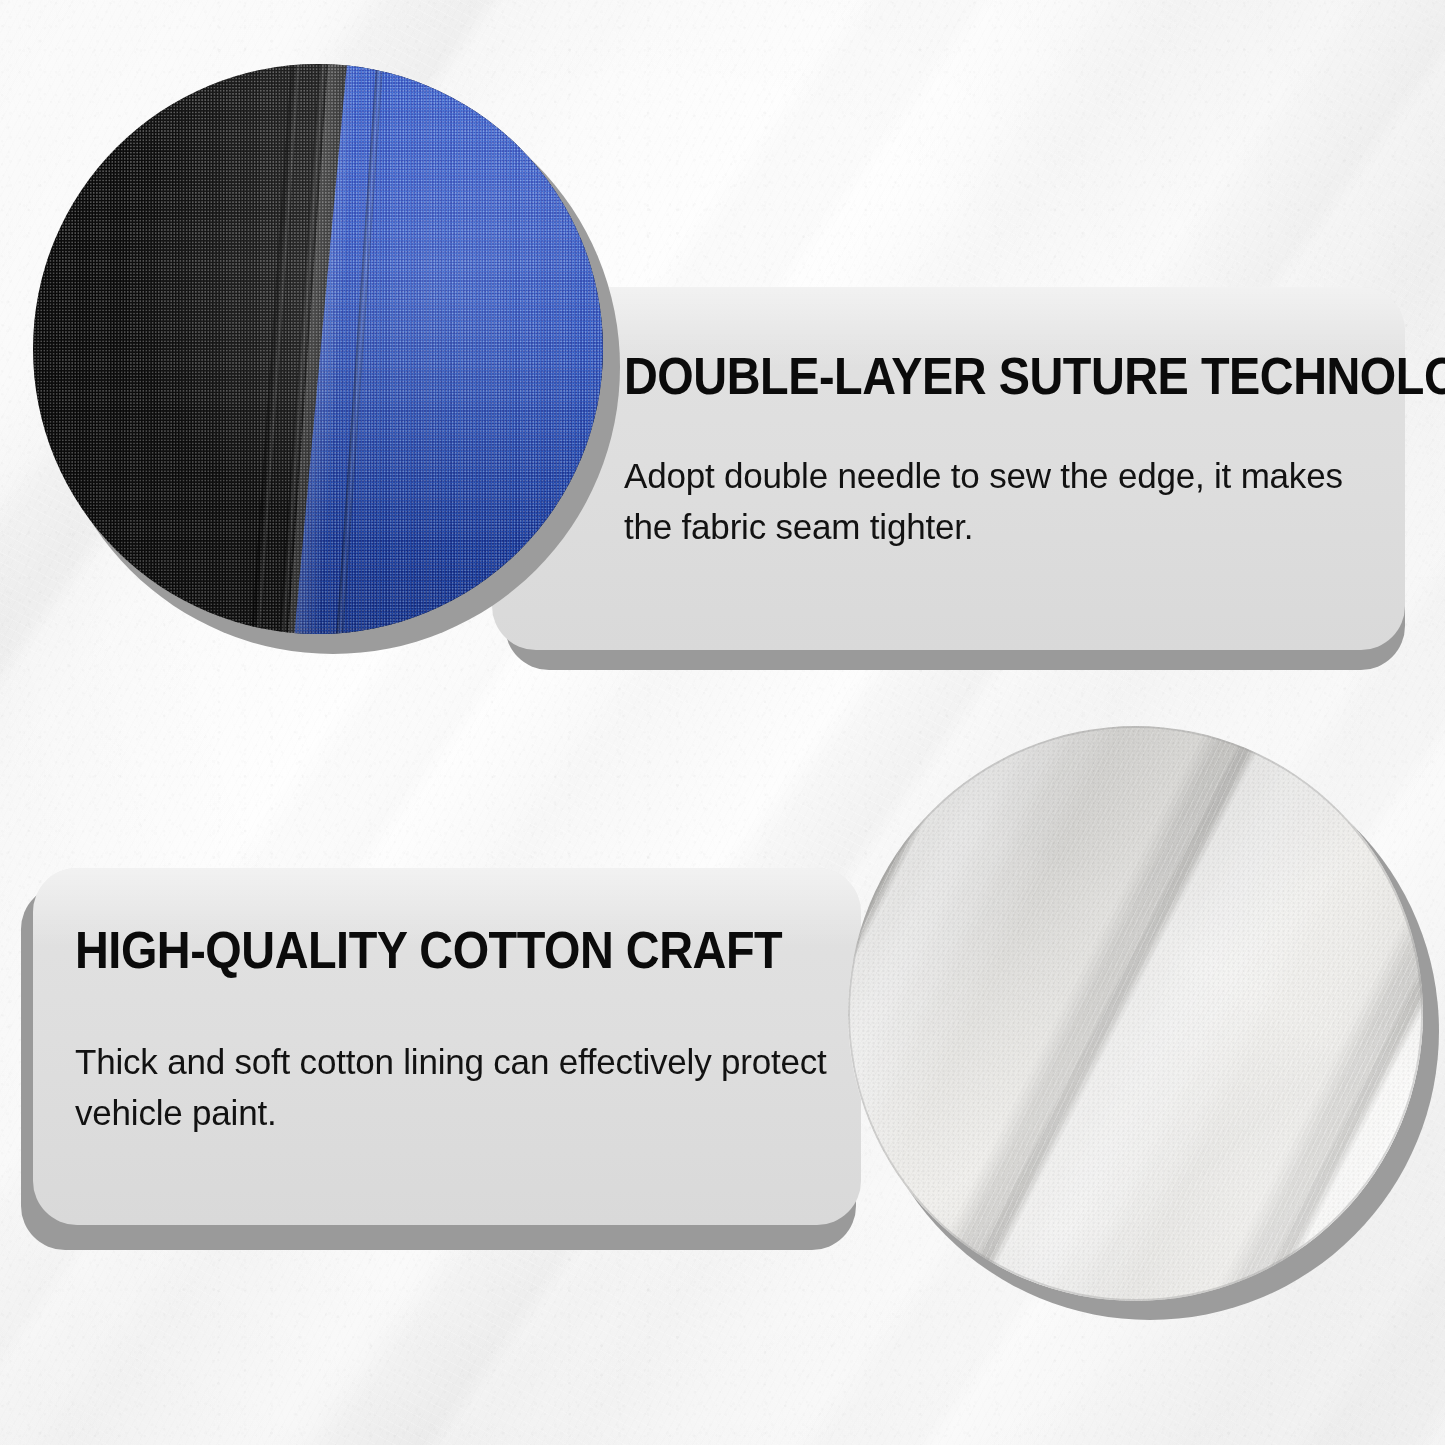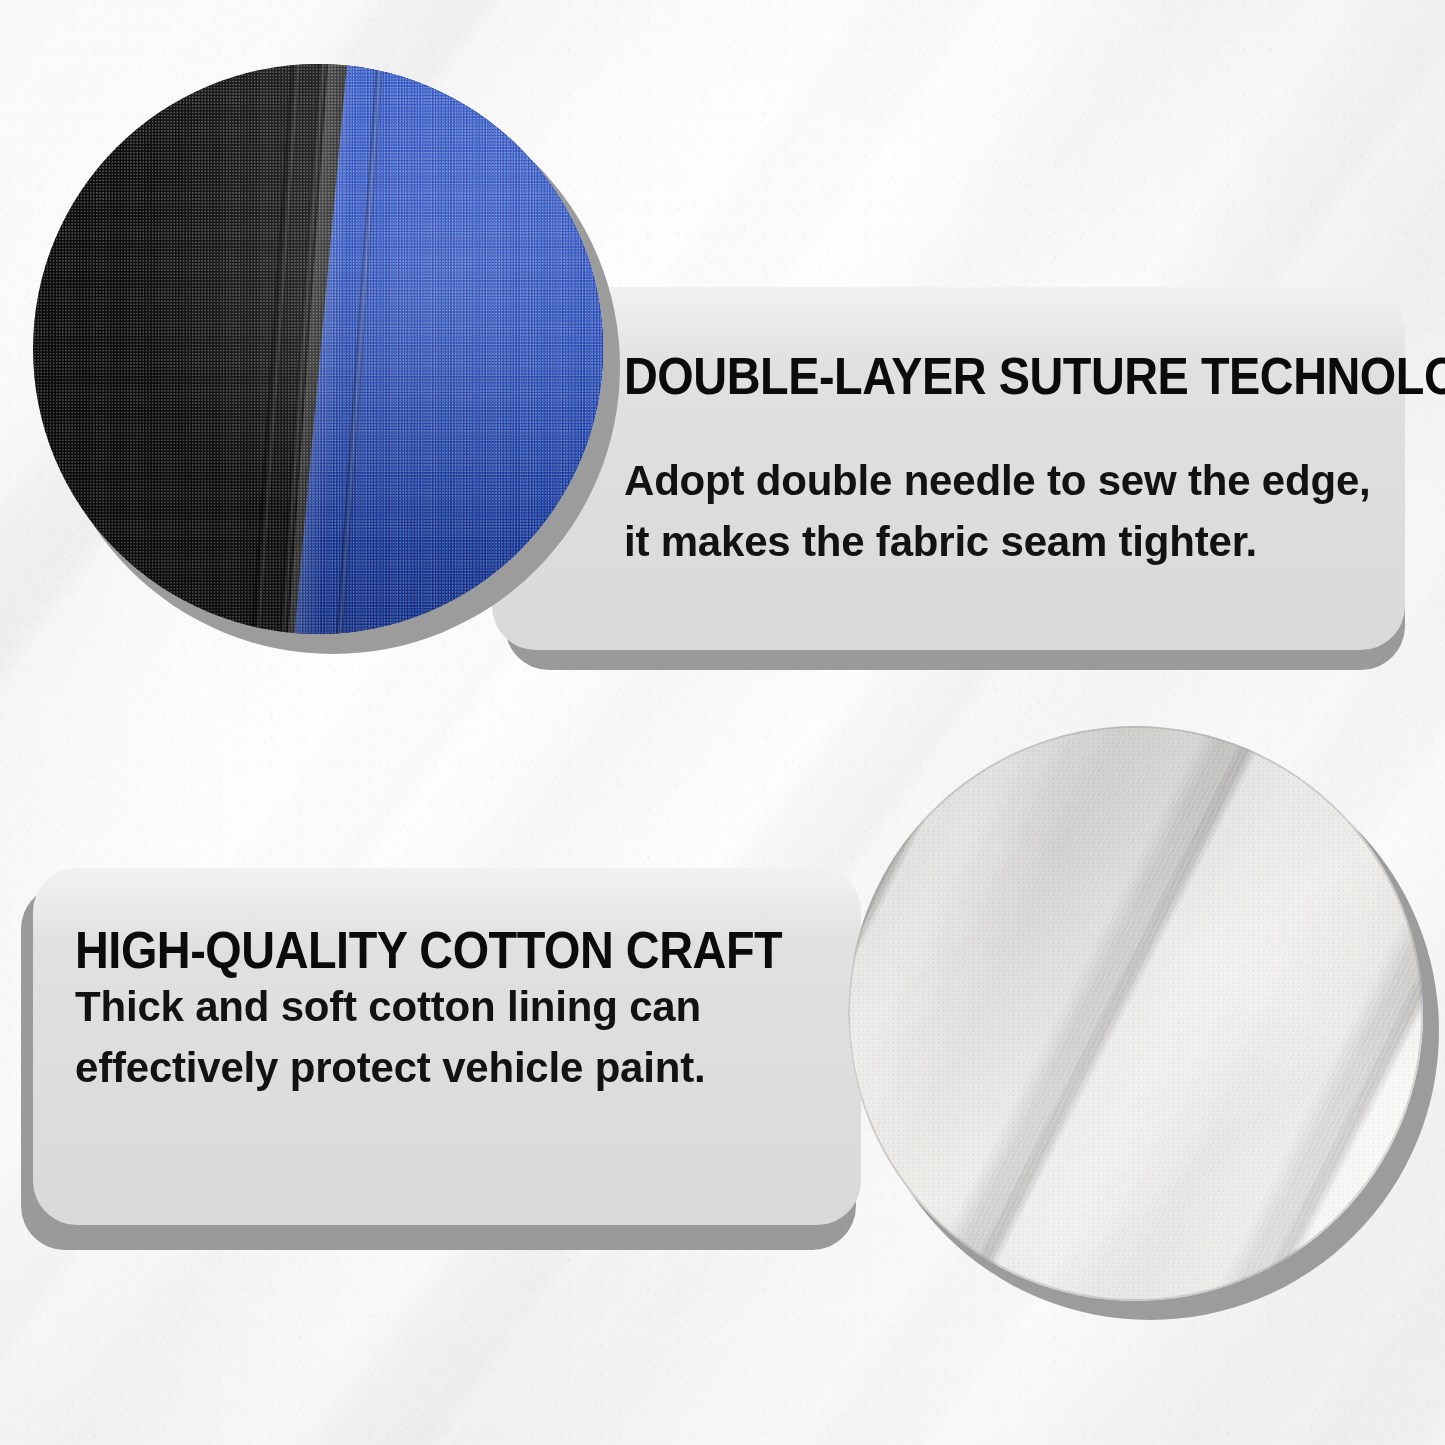--- a/index.html
+++ b/index.html
@@ -90,30 +90,30 @@
     line-height:1.04;
     letter-spacing:-0.5px;
     color:#0b0b0b;
     transform:scaleX(.90);
     transform-origin:left center;
     white-space:nowrap;
   }
   .body-copy{
     margin:0;
     font-family:"Liberation Sans","DejaVu Sans",sans-serif;
-    font-weight:700;
-    font-size:42px;
+    font-weight:400;
+    font-size:35px;
     line-height:1.45;
     color:#121212;
     letter-spacing:-0.2px;
   }
   #card1-text .headline{ font-size:52px; }
   #card1-text .body-copy{ margin-top:48px; }
   #card2-text .headline{ font-size:52px; }
-  #card2-text .body-copy{ }
+  #card2-text .body-copy{ margin-top:60px; }
 
   
   .circle{
     position:absolute;border-radius:50%;overflow:hidden;
   }
   .circle-shadow{
     position:absolute;border-radius:50%;
     background:#9c9c9c;
   }
 

